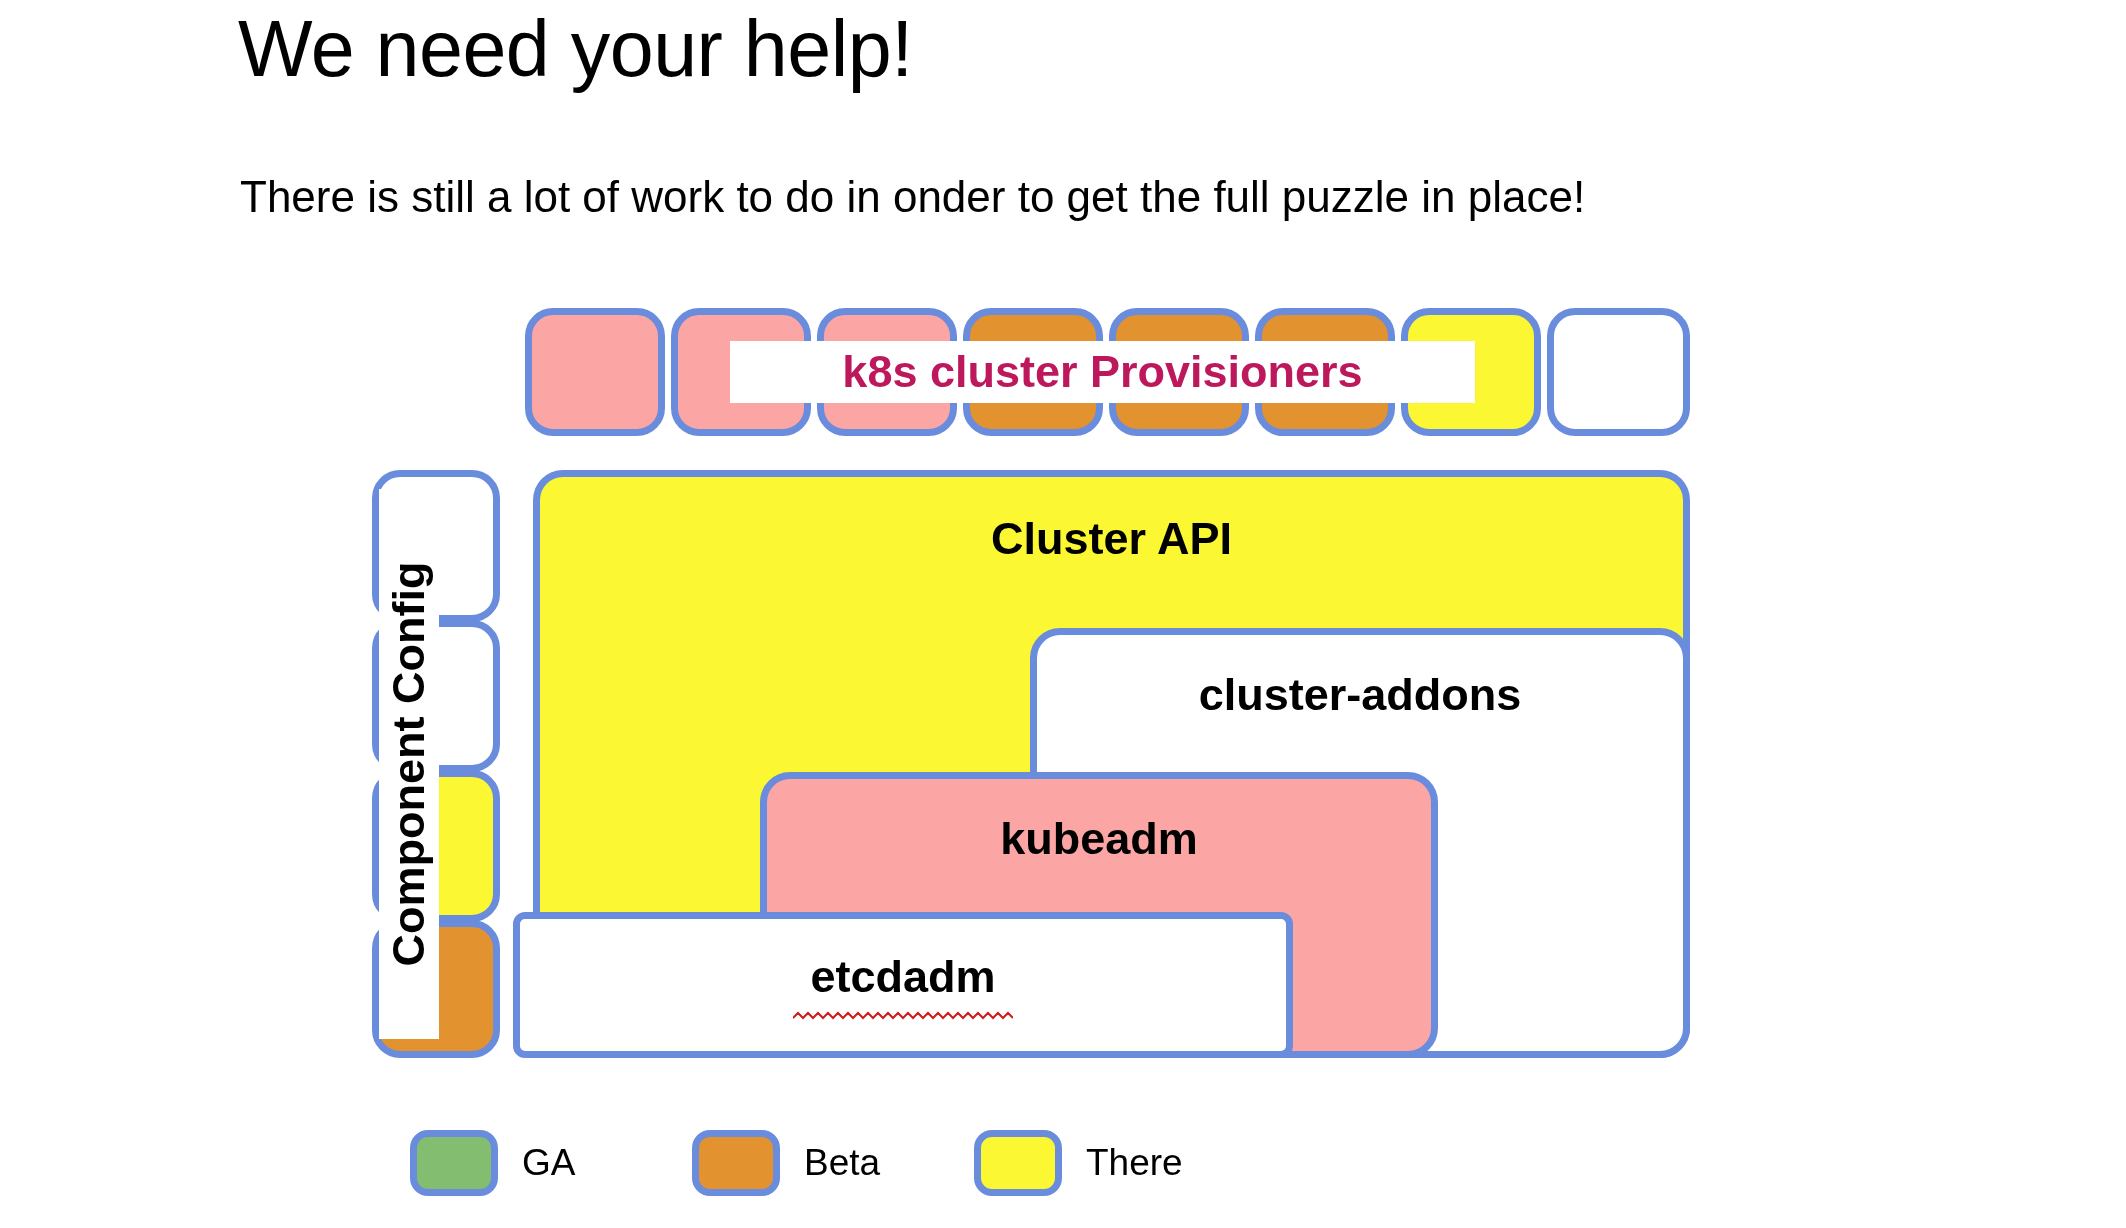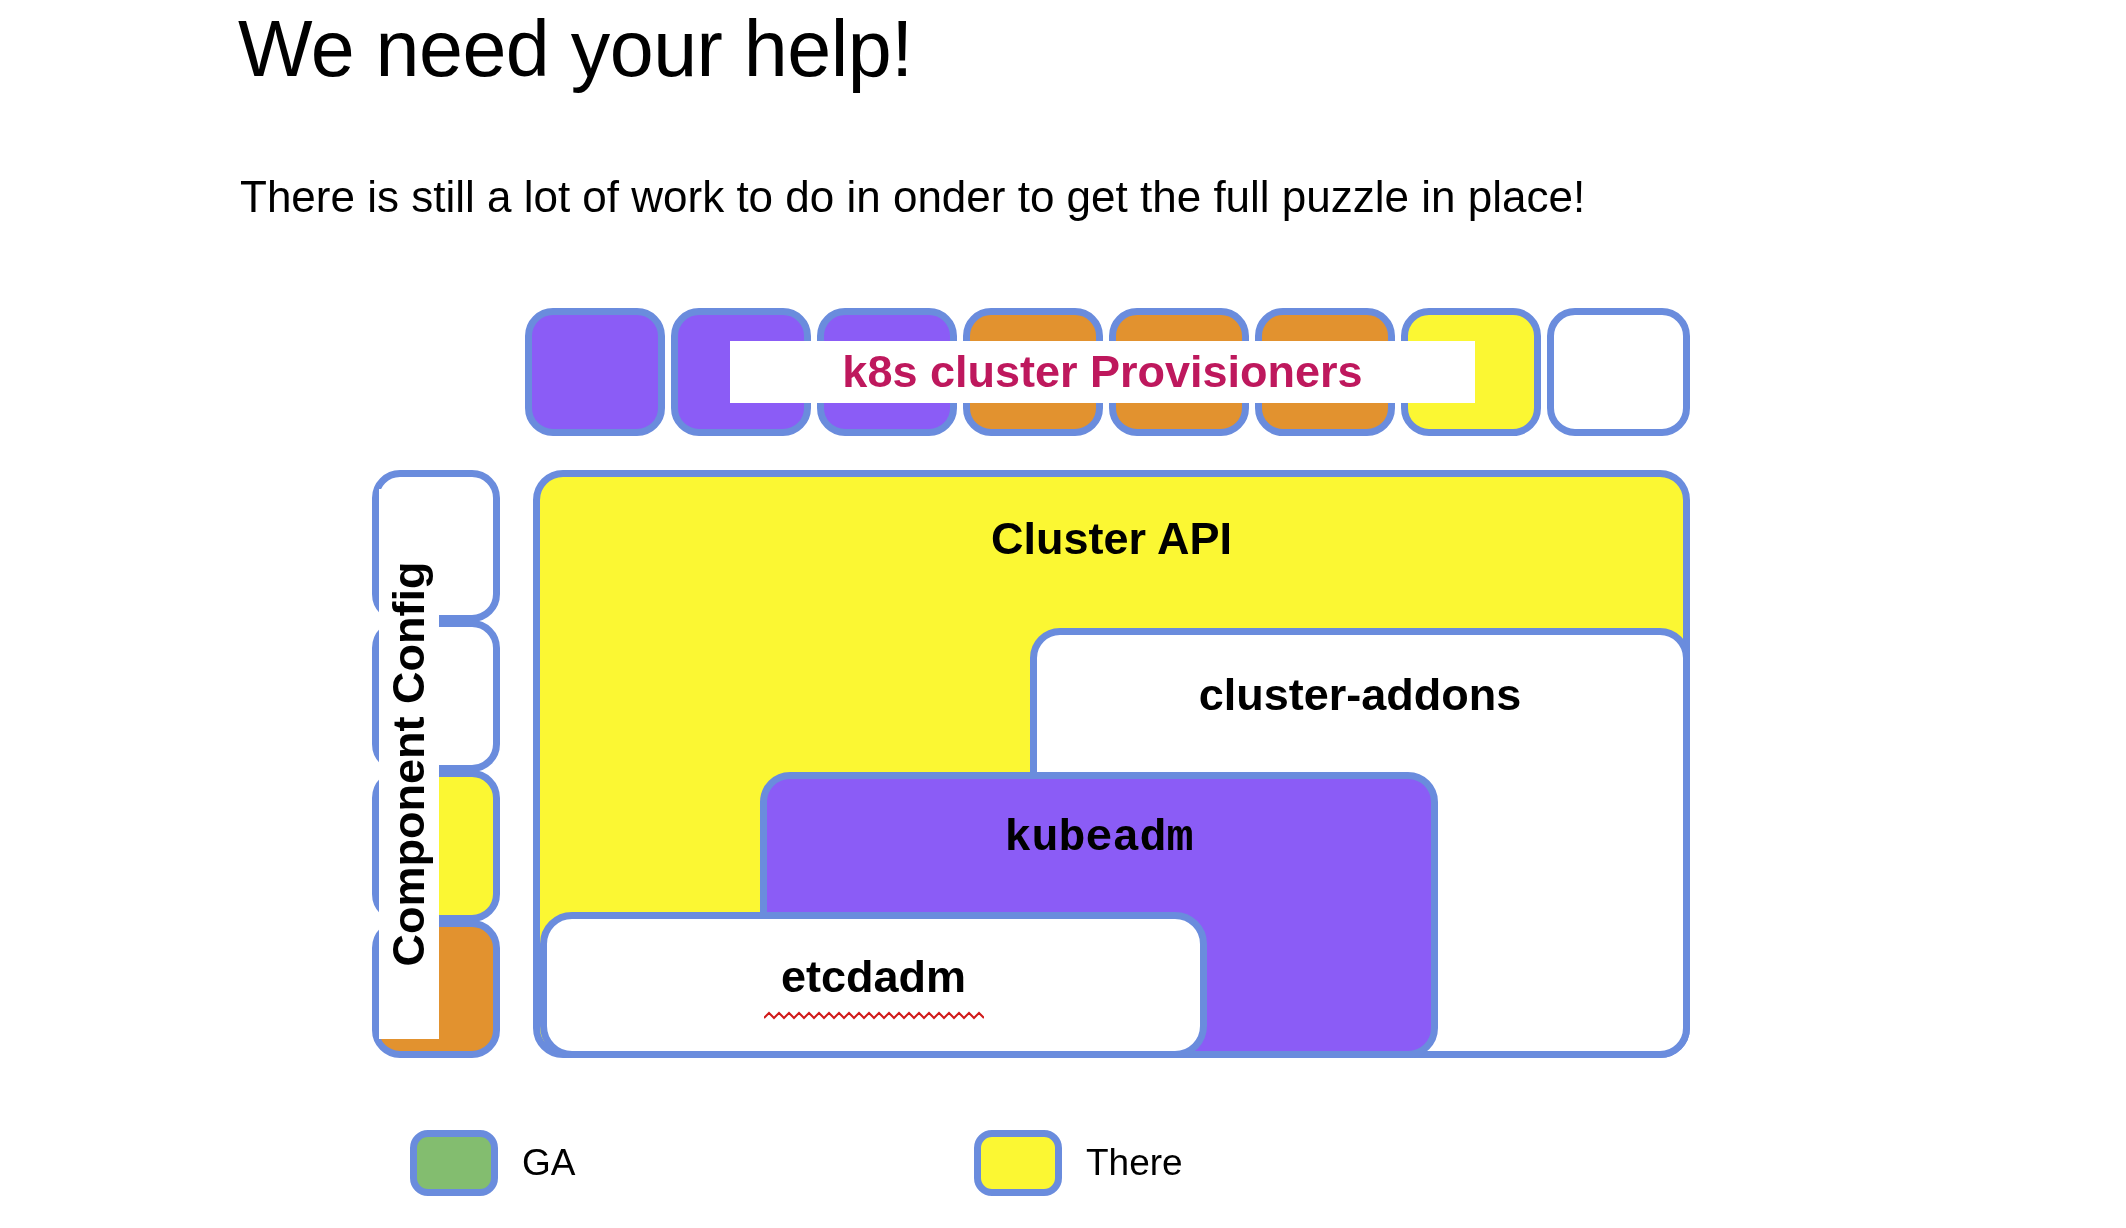--- a/index.html
+++ b/index.html
@@ -39,21 +39,21 @@
   }
 
   
   .pbox {
     position: absolute;
     box-sizing: border-box;
     border: 7px solid #6a8cdd;
     border-radius: 26px;
     background: #ffffff;
   }
-  .pbox.ga       { background: #8b5cf6; font-family: Liberation Mono, monospace; }
+  .pbox.ga       { background: #fca5a5; }
   .pbox.beta     { background: #e2922f; }
   .pbox.alpha    { background: #fbf733; }
   .pbox.prealpha { background: #ffffff; }
 
   
   #provisioner-strip {
     position: absolute;
     left: 525px;
     top: 308px;
     width: 1165px;
@@ -123,22 +123,22 @@
   }
   #cluster-addons {
     left: 1030px; top: 628px; width: 660px; height: 430px;
     border-radius: 30px; z-index: 2;
   }
   #kubeadm {
     left: 760px; top: 772px; width: 678px; height: 286px;
     border-radius: 30px; z-index: 3;
   }
   #etcdadm {
-    left: 540px; top: 912px; width: 667px; height: 146px;
-    border-radius: 32px; z-index: 4;
+    left: 513px; top: 912px; width: 780px; height: 146px;
+    border-radius: 12px; z-index: 4;
   }
 
   .box-label {
     position: absolute;
     left: 0; right: 0;
     text-align: center;
     font-size: 45px;
     font-weight: bold;
     color: #000000;
     white-space: nowrap;
@@ -235,17 +235,21 @@
       <path d="M0 7 L5 2 L10 7 L15 2 L20 7 L25 2 L30 7 L35 2 L40 7 L45 2 L50 7 L55 2 L60 7 L65 2 L70 7 L75 2 L80 7 L85 2 L90 7 L95 2 L100 7 L105 2 L110 7 L115 2 L120 7 L125 2 L130 7 L135 2 L140 7 L145 2 L150 7 L155 2 L160 7 L165 2 L170 7 L175 2 L180 7 L185 2 L190 7 L195 2 L200 7 L205 2 L210 7 L215 2 L220 7" fill="none" stroke="#d11a1a" stroke-width="2"></path>
     </svg>
   </div>
 </div>
 
 <div id="legend">
   <div class="legend-item" style="left:0px">
     <div class="legend-swatch ga" style="background:#83bd6f"></div>
     <div class="legend-text">GA</div>
   </div>
+  <div class="legend-item" style="left:282px">
+    <div class="legend-swatch beta" style="background:#e2922f"></div>
+    <div class="legend-text">Beta</div>
+  </div>
   <div class="legend-item" style="left:564px">
     <div class="legend-swatch alpha" style="background:#fbf733"></div>
     <div class="legend-text">There</div>
   </div>
 </div>
 
 </body></html>

